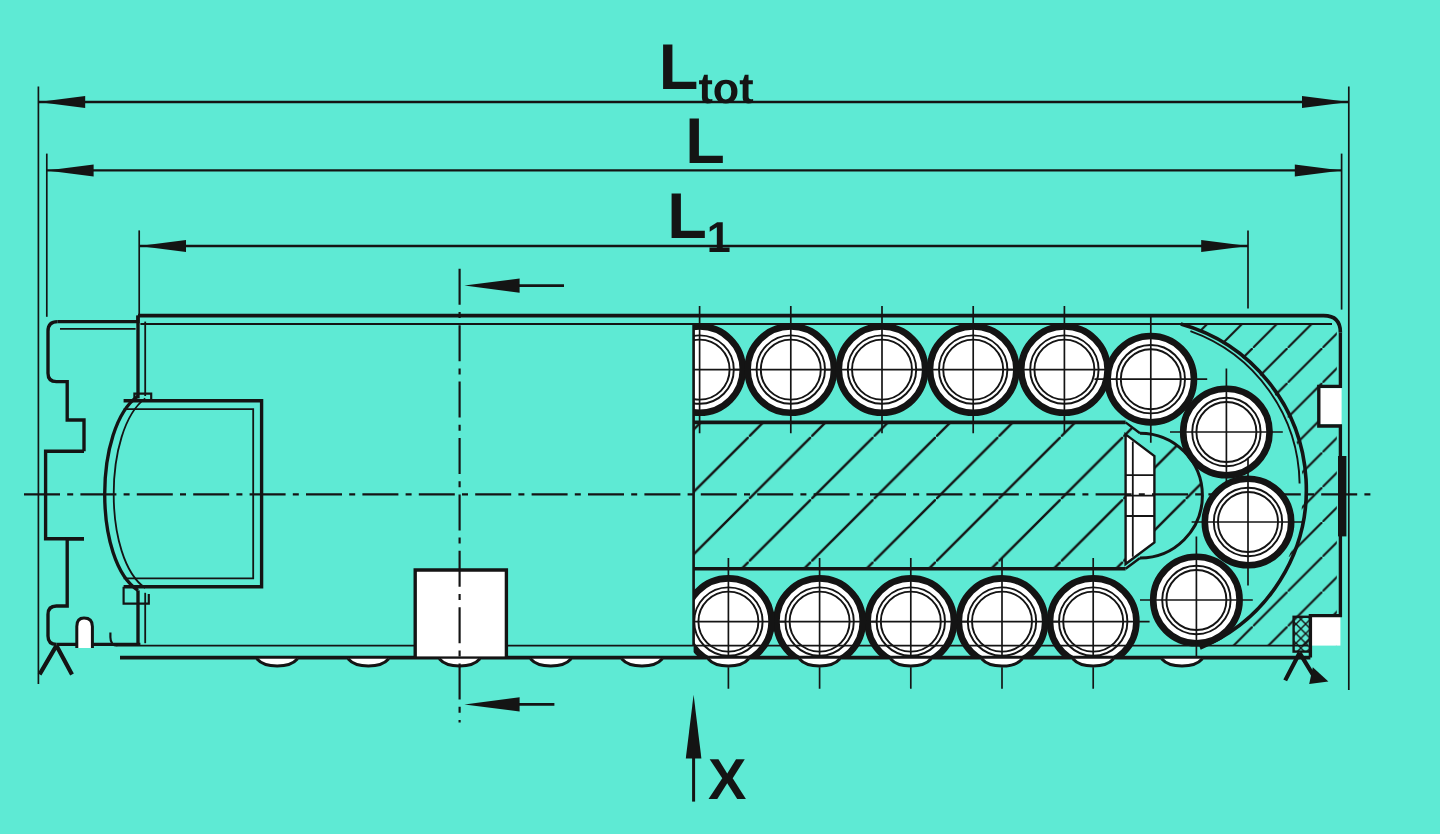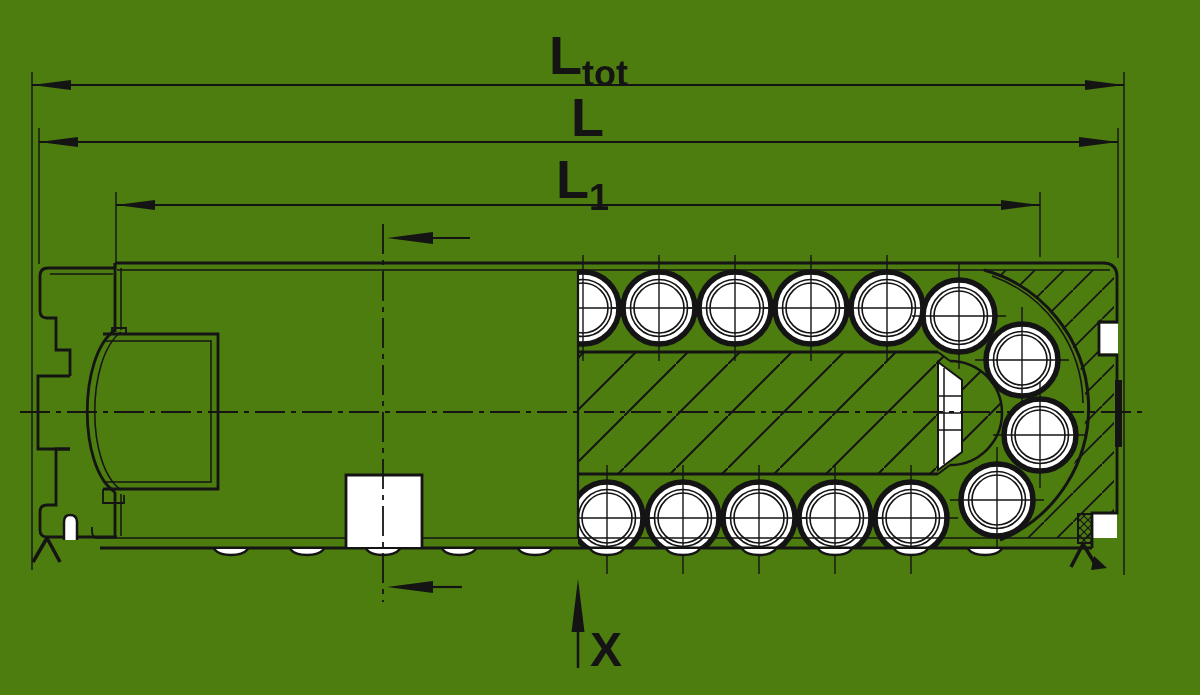--- a/index.html
+++ b/index.html
@@ -1,16 +1,16 @@
 <!DOCTYPE html>
 <html><head>
 <meta charset="utf-8">
 <style>
   html,body{margin:0;padding:0;background:#ffffff;}
-  .stage{position:relative;width:1200px;height:695px;background:#4d7c0f;overflow:hidden;}
+  .stage{position:relative;width:1200px;height:695px;background:#5eead4;overflow:hidden;}
   svg{display:block;}
   text{font-family:"Liberation Sans",sans-serif;font-weight:bold;fill:#141414;}
   .sub{font-size:36px;}
 </style>
 </head>
 <body>
 
 <div class="stage">
 <svg width="1200" height="695" viewBox="0 0 1200 695">
   <defs>

